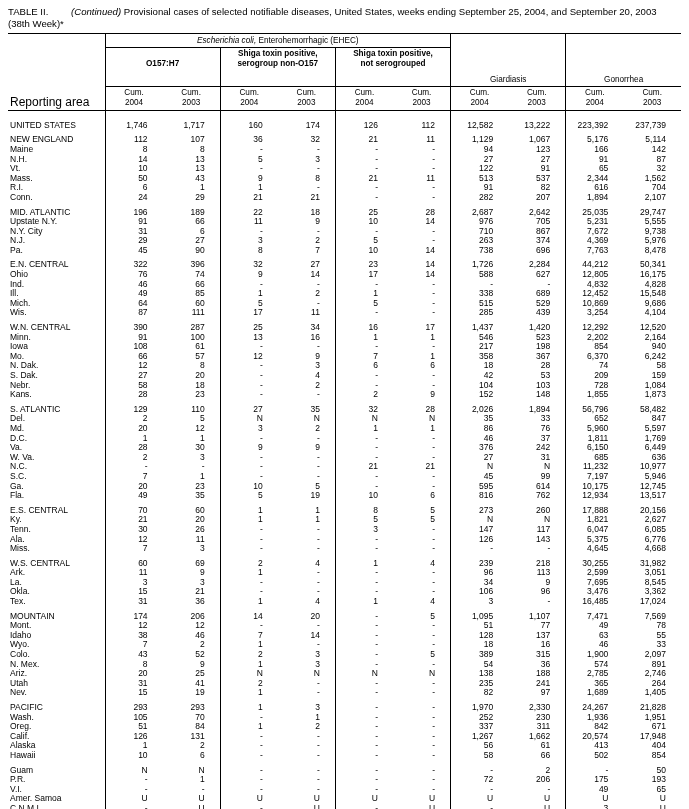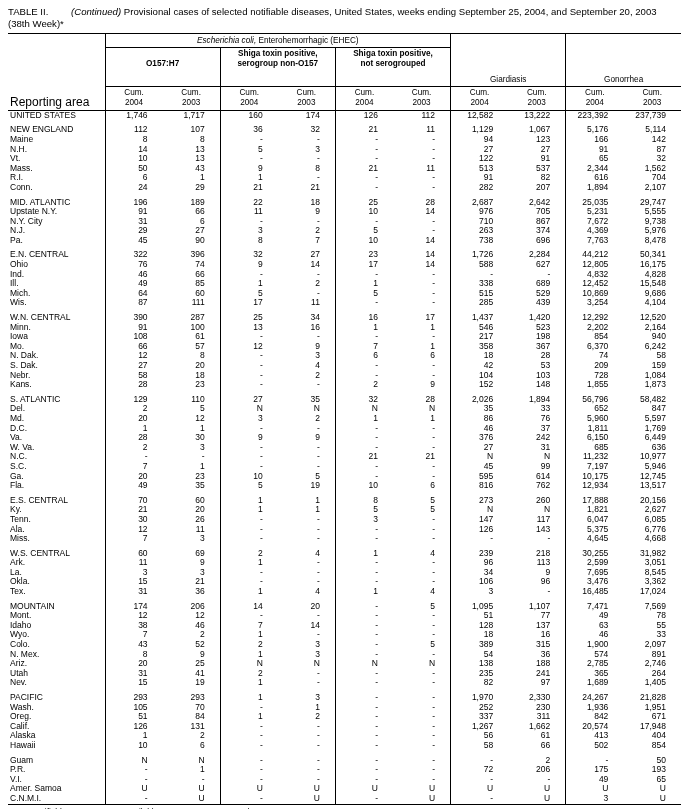--- a/index.html
+++ b/index.html
@@ -48,21 +48,21 @@
   tbody td {
     font-size: 8.5px;
     line-height: 9.6px;
     padding: 0 2px;
     white-space: nowrap;
     overflow: hidden;
   }
   td.area { text-align: left; }
   td.num { text-align: right; padding-right: 15px; }
   tr.sec td { padding-top: 5px; }
-  tbody tr.first td { padding-top: 0; }
+  tbody tr.first td { padding-top: 10px; }
 
   .footnotes { font-size: 8.2px; line-height: 1.35; margin-top: 2px; }
   .fn1 span { margin-right: 34px; }
 </style>
 </head>
 <body>
 
 <div class="page">
 
   <div class="title">

